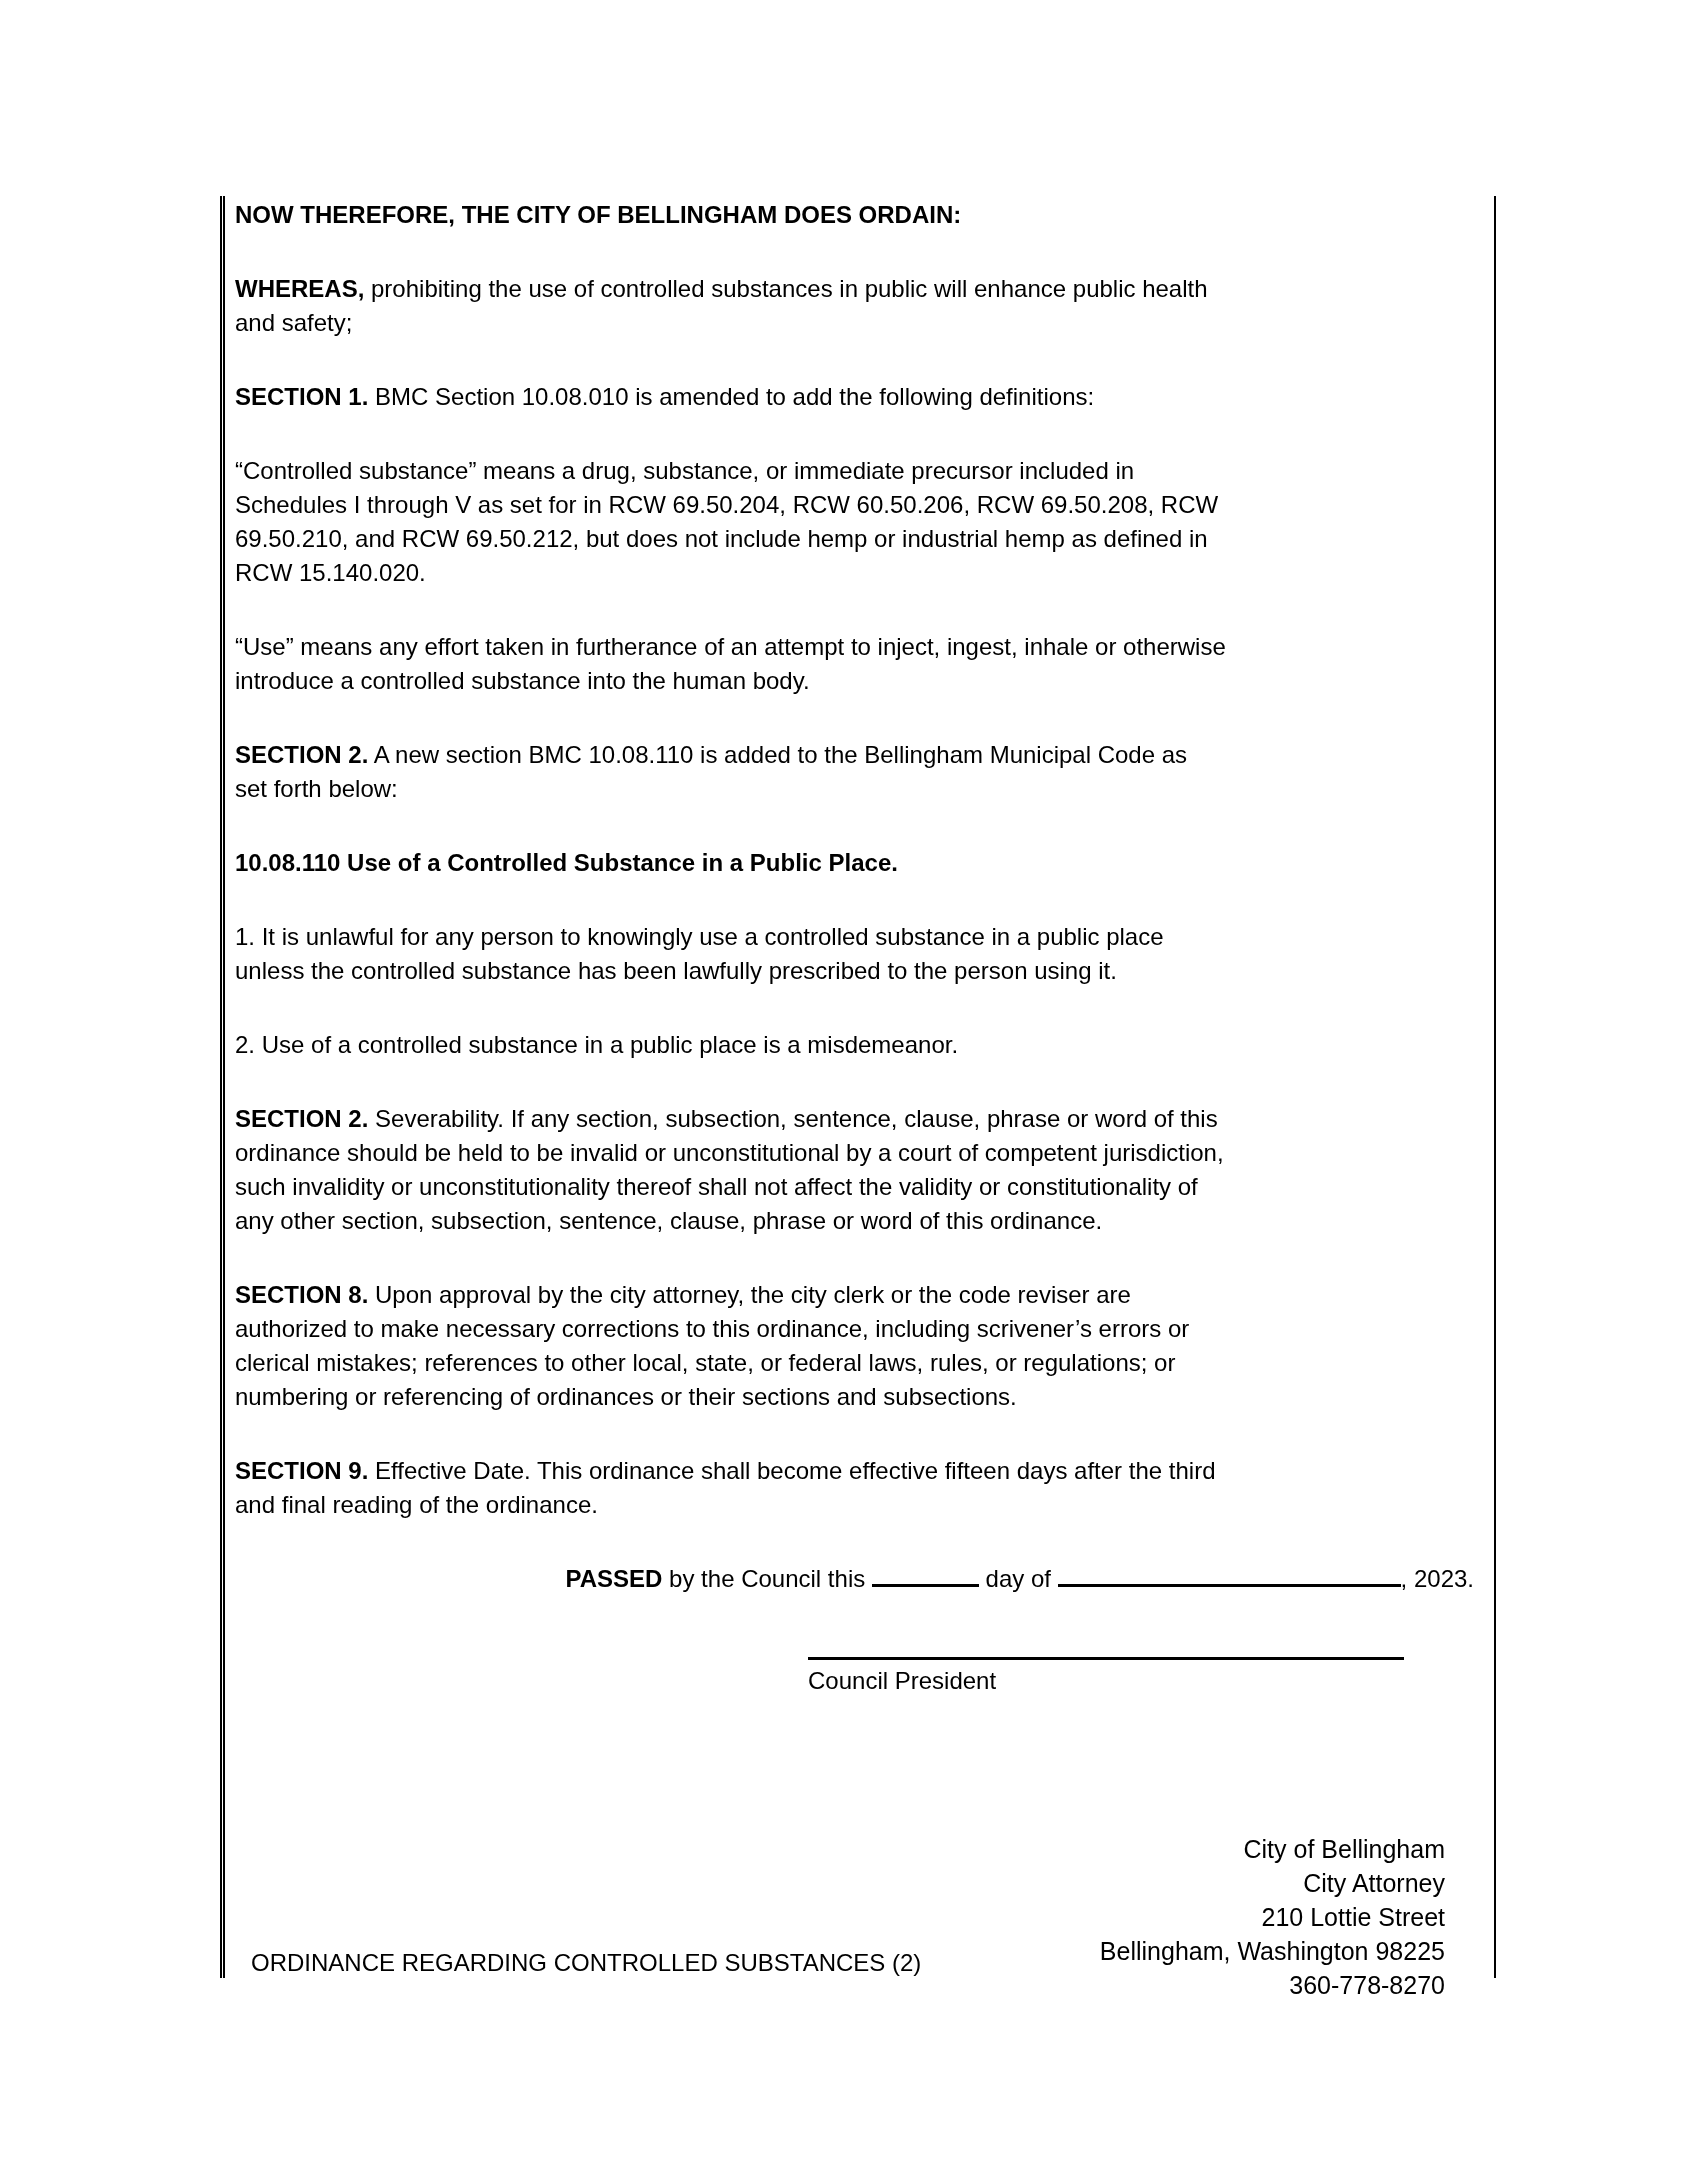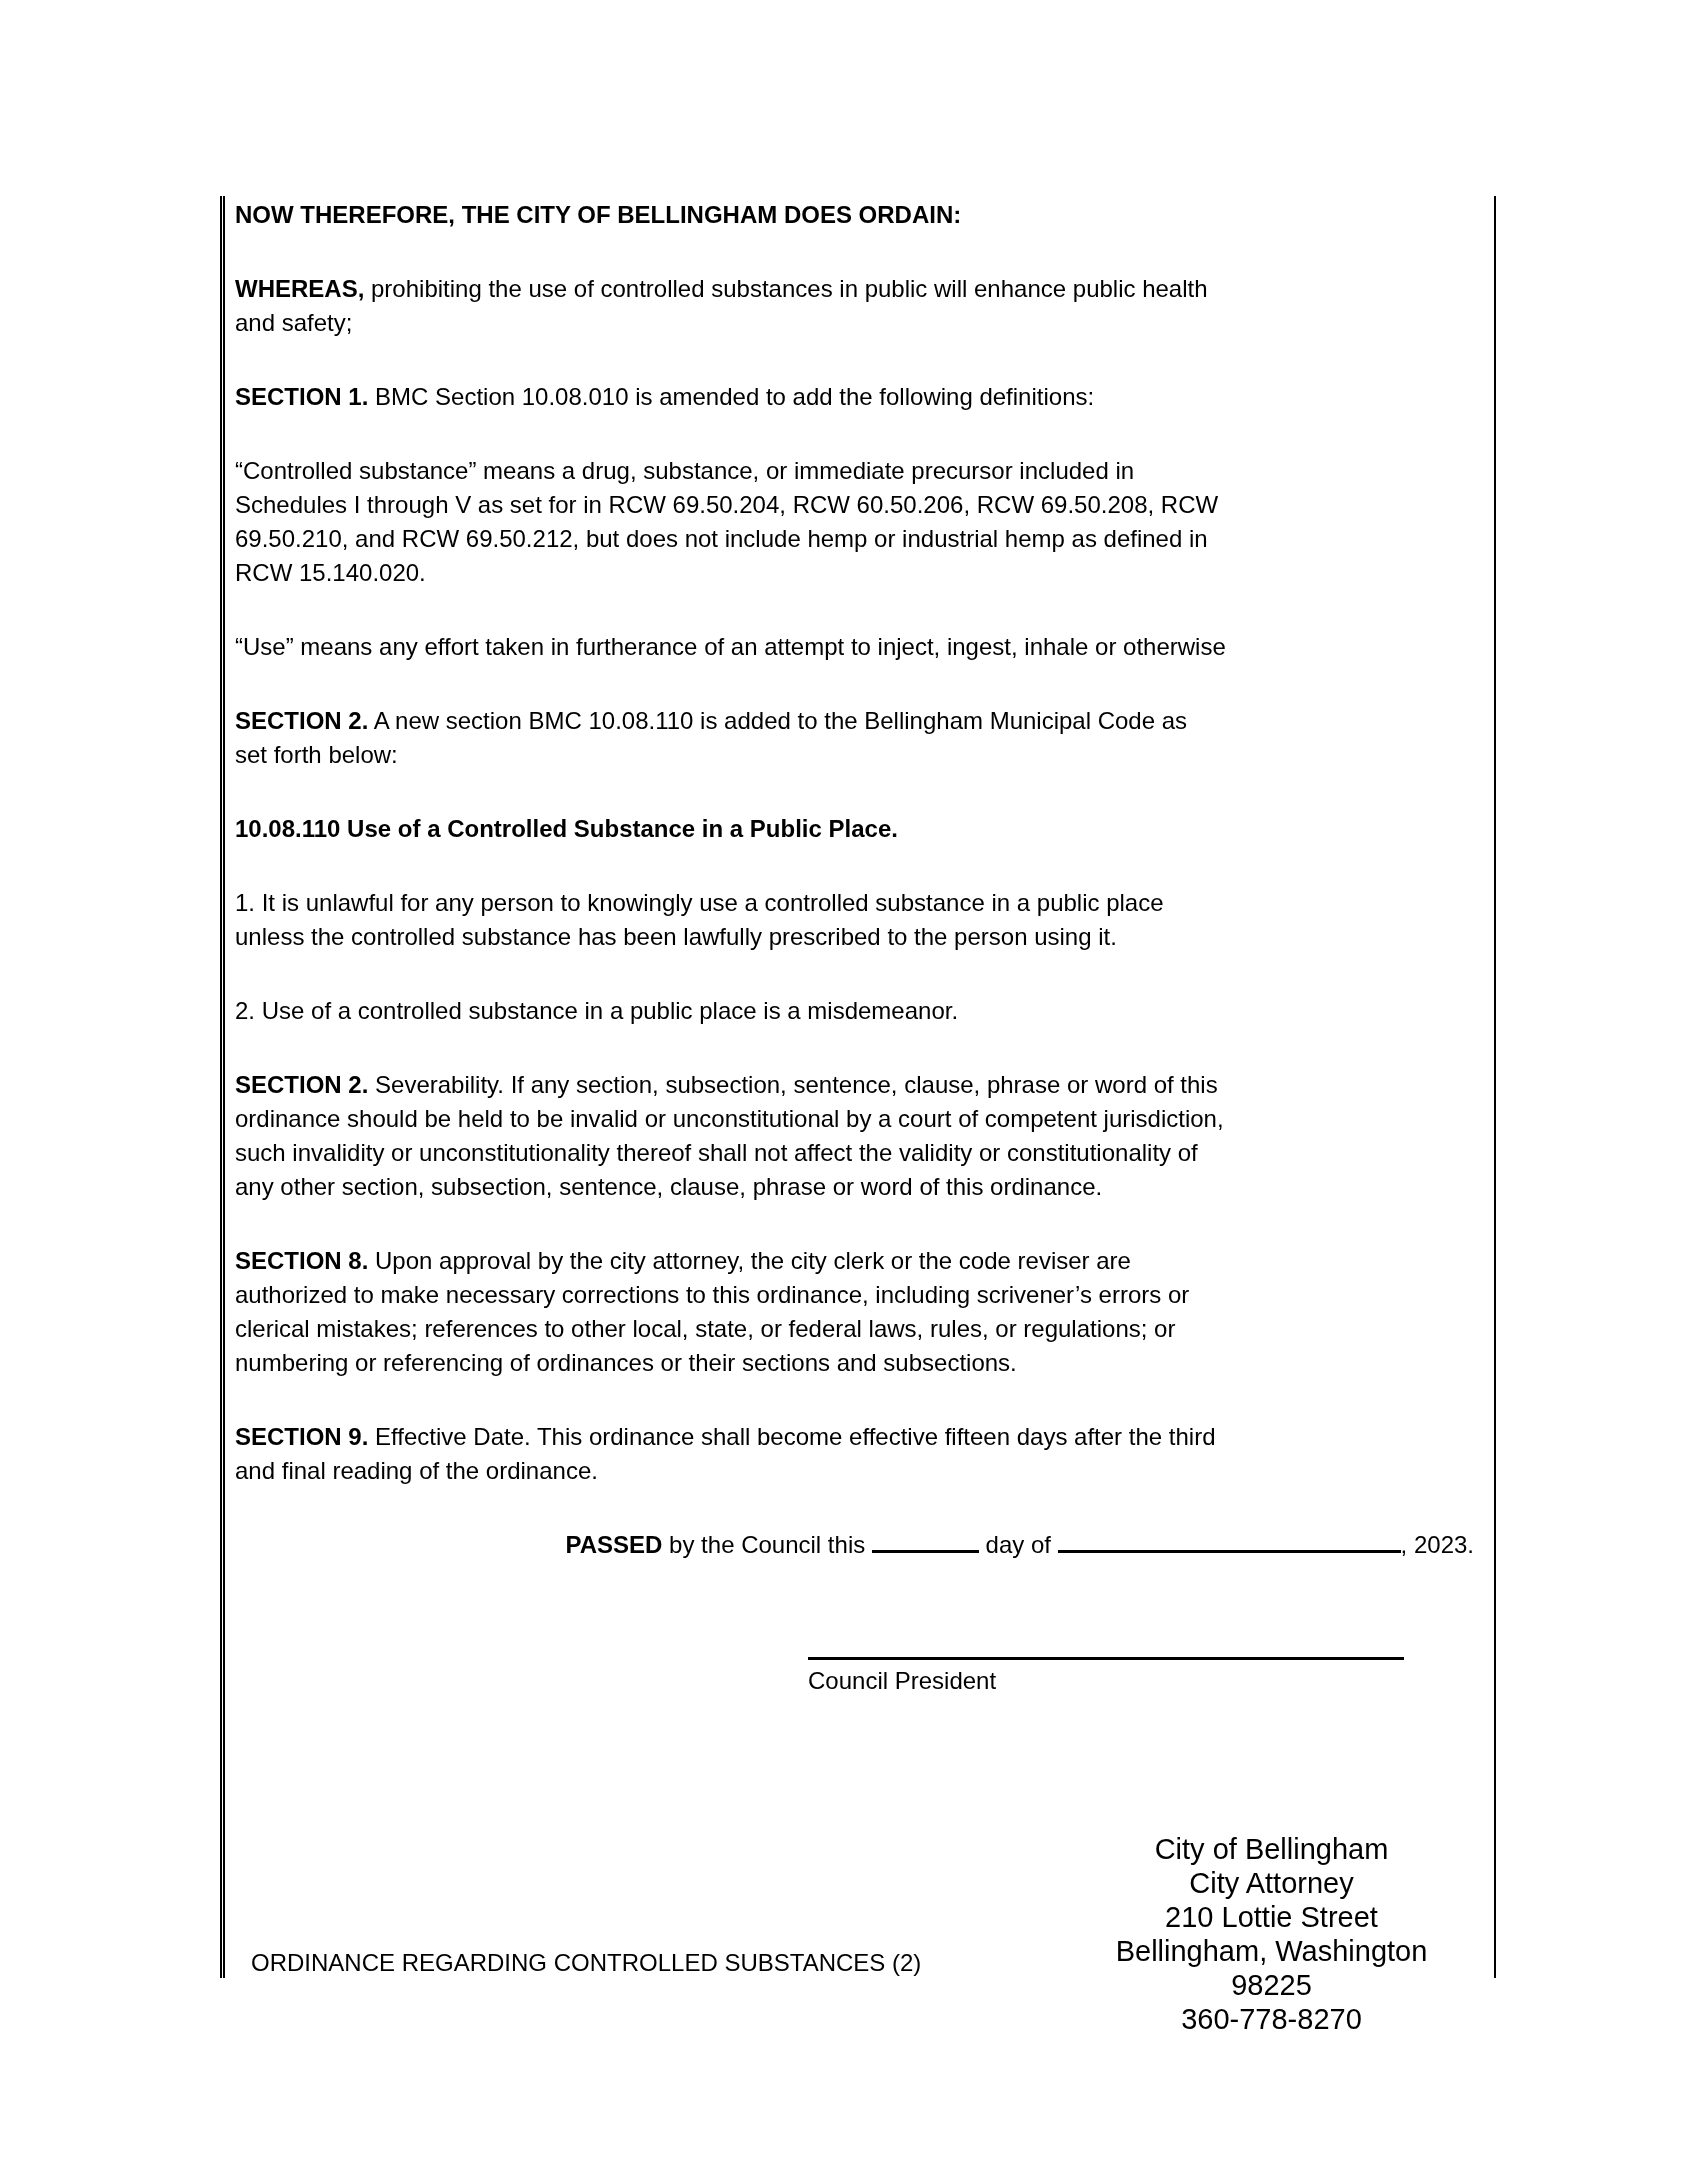--- a/index.html
+++ b/index.html
@@ -47,22 +47,22 @@
     width: 596px;
     border-top: 3px solid #000000;
   }
   .signature-label {
     font-size: 24px; line-height: 34px;
     padding-top: 4px;
   }
   .footer-right {
     position: absolute; left: 1098px; top: 1832px;
     width: 347px;
-    text-align: center;
-    font-size: 29px; line-height: 34px;
+    text-align: right;
+    font-size: 25px; line-height: 34px;
   }
   .footer-left {
     position: absolute; left: 238px; top: 1948px;
     font-size: 24px; line-height: 30px;
     white-space: nowrap;
     margin-left: 13px;
   }
 </style>
 </head>
 <body>
@@ -82,20 +82,21 @@
           <div class="line"><b>SECTION 1.</b> BMC Section 10.08.010 is amended to add the following definitions:</div>
         </div>
         <div class="para">
           <div class="line">“Controlled substance” means a drug, substance, or immediate precursor included in</div>
           <div class="line">Schedules I through V as set for in RCW 69.50.204, RCW 60.50.206, RCW 69.50.208, RCW</div>
           <div class="line">69.50.210, and RCW 69.50.212, but does not include hemp or industrial hemp as defined in</div>
           <div class="line">RCW 15.140.020.</div>
         </div>
         <div class="para">
           <div class="line">“Use” means any effort taken in furtherance of an attempt to inject, ingest, inhale or otherwise</div>
+          <div class="line">introduce a controlled substance into the human body.</div>
         </div>
         <div class="para">
           <div class="line"><b>SECTION 2.</b> A new section BMC 10.08.110 is added to the Bellingham Municipal Code as</div>
           <div class="line">set forth below:</div>
         </div>
         <div class="para all-bold">
           <div class="line">10.08.110 Use of a Controlled Substance in a Public Place.</div>
         </div>
         <div class="para">
           <div class="line">1. It is unlawful for any person to knowingly use a controlled substance in a public place</div>

